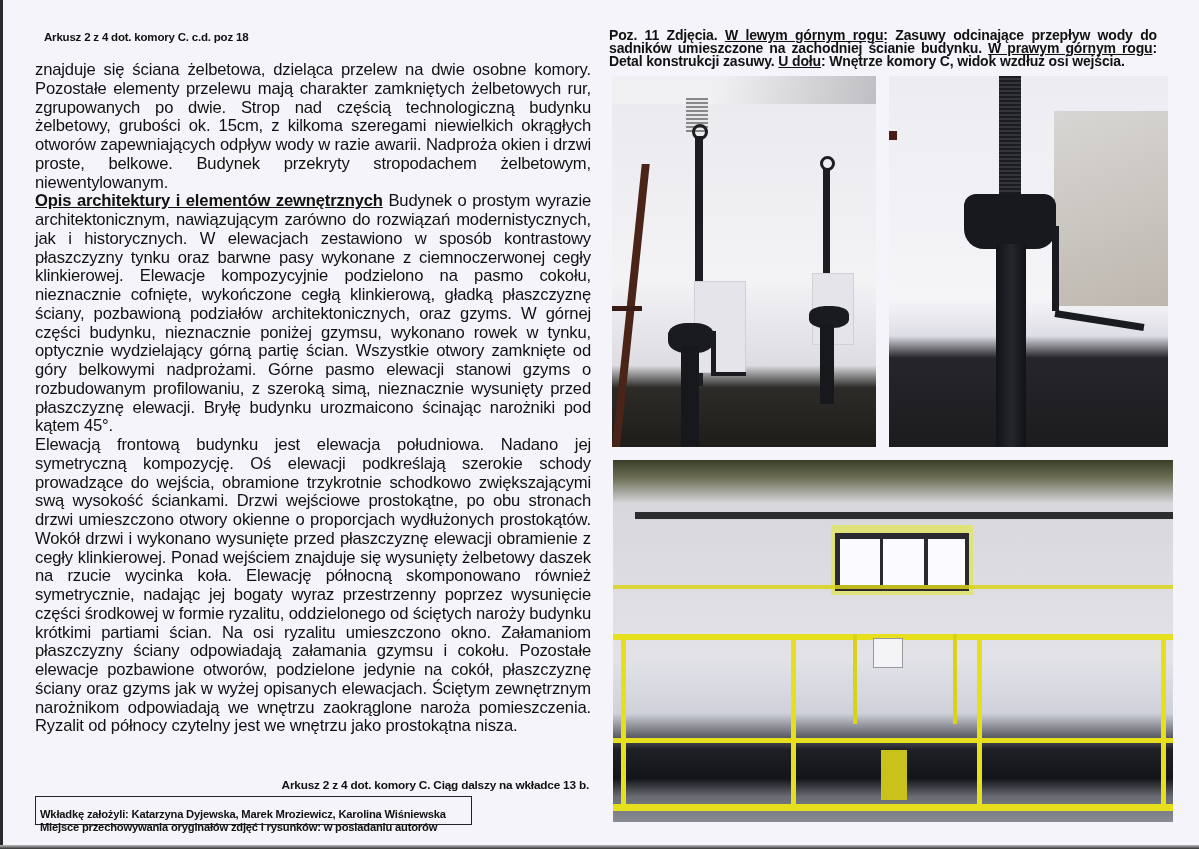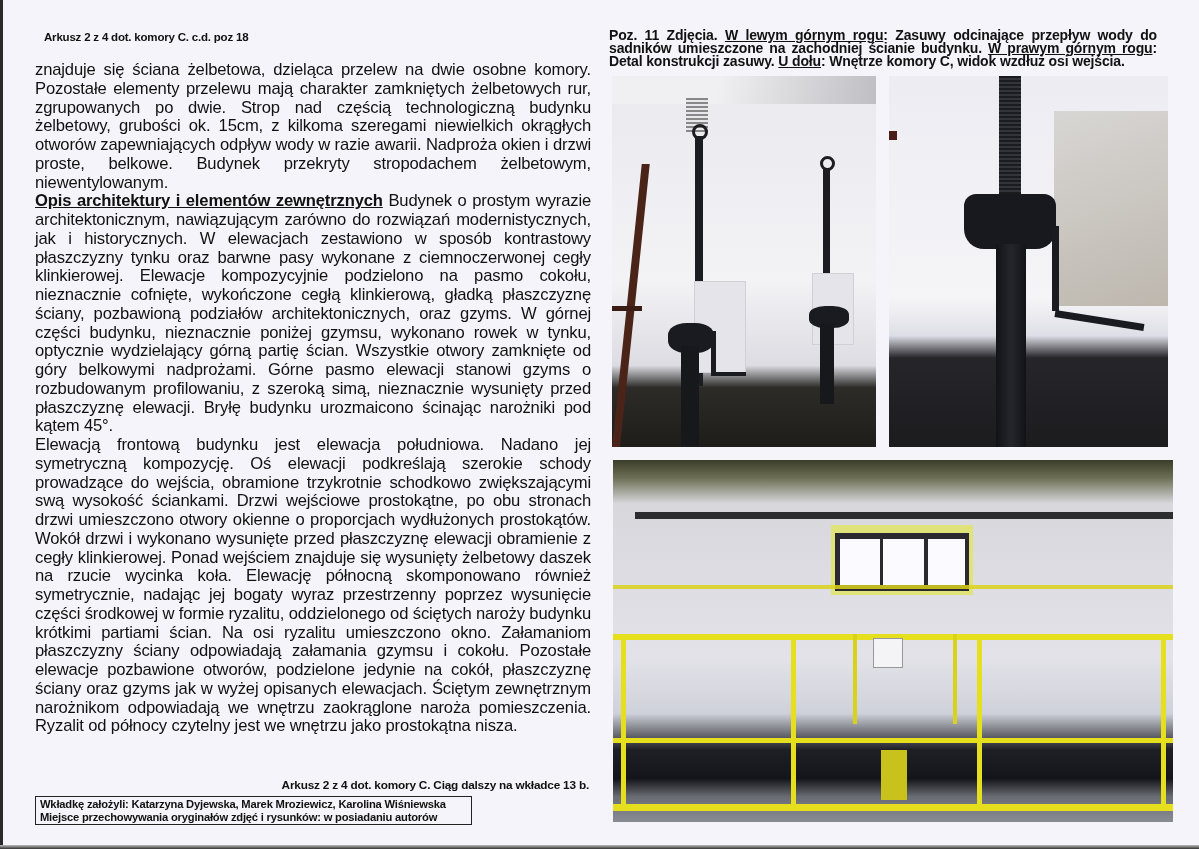--- a/index.html
+++ b/index.html
@@ -27,21 +27,21 @@
     .i { font-style: italic; }
     .continuation {
       position: absolute; right: 610px; top: 778px;
       font-size: 11.8px; font-weight: bold; letter-spacing: -0.2px;
       white-space: nowrap;
     }
     .authors-box {
       position: absolute; left: 35px; top: 796px; width: 437px; height: 29px;
       border: 1px solid #222; box-sizing: border-box;
       font-size: 11.2px; font-weight: bold; line-height: 13px;
-      padding: 1px 4px; letter-spacing: -0.2px; white-space: nowrap;
+      padding: 11px 4px; letter-spacing: -0.2px; white-space: nowrap;
     }
     .caption {
       position: absolute; left: 609px; top: 29px; width: 548px;
       font-size: 14px; font-weight: bold; line-height: 13px; text-align: justify;
       letter-spacing: -0.15px;
     }
     .photo { position: absolute; overflow: hidden; }
     .photo1 { left: 612px; top: 76px; width: 264px; height: 371px;
       background: linear-gradient(180deg, #e9e9ee 0%, #f3f3f6 55%, #dcdce2 78%, #2c2b28 84%, #1e1d1a 100%); }
     .photo2 { left: 889px; top: 76px; width: 279px; height: 371px;

